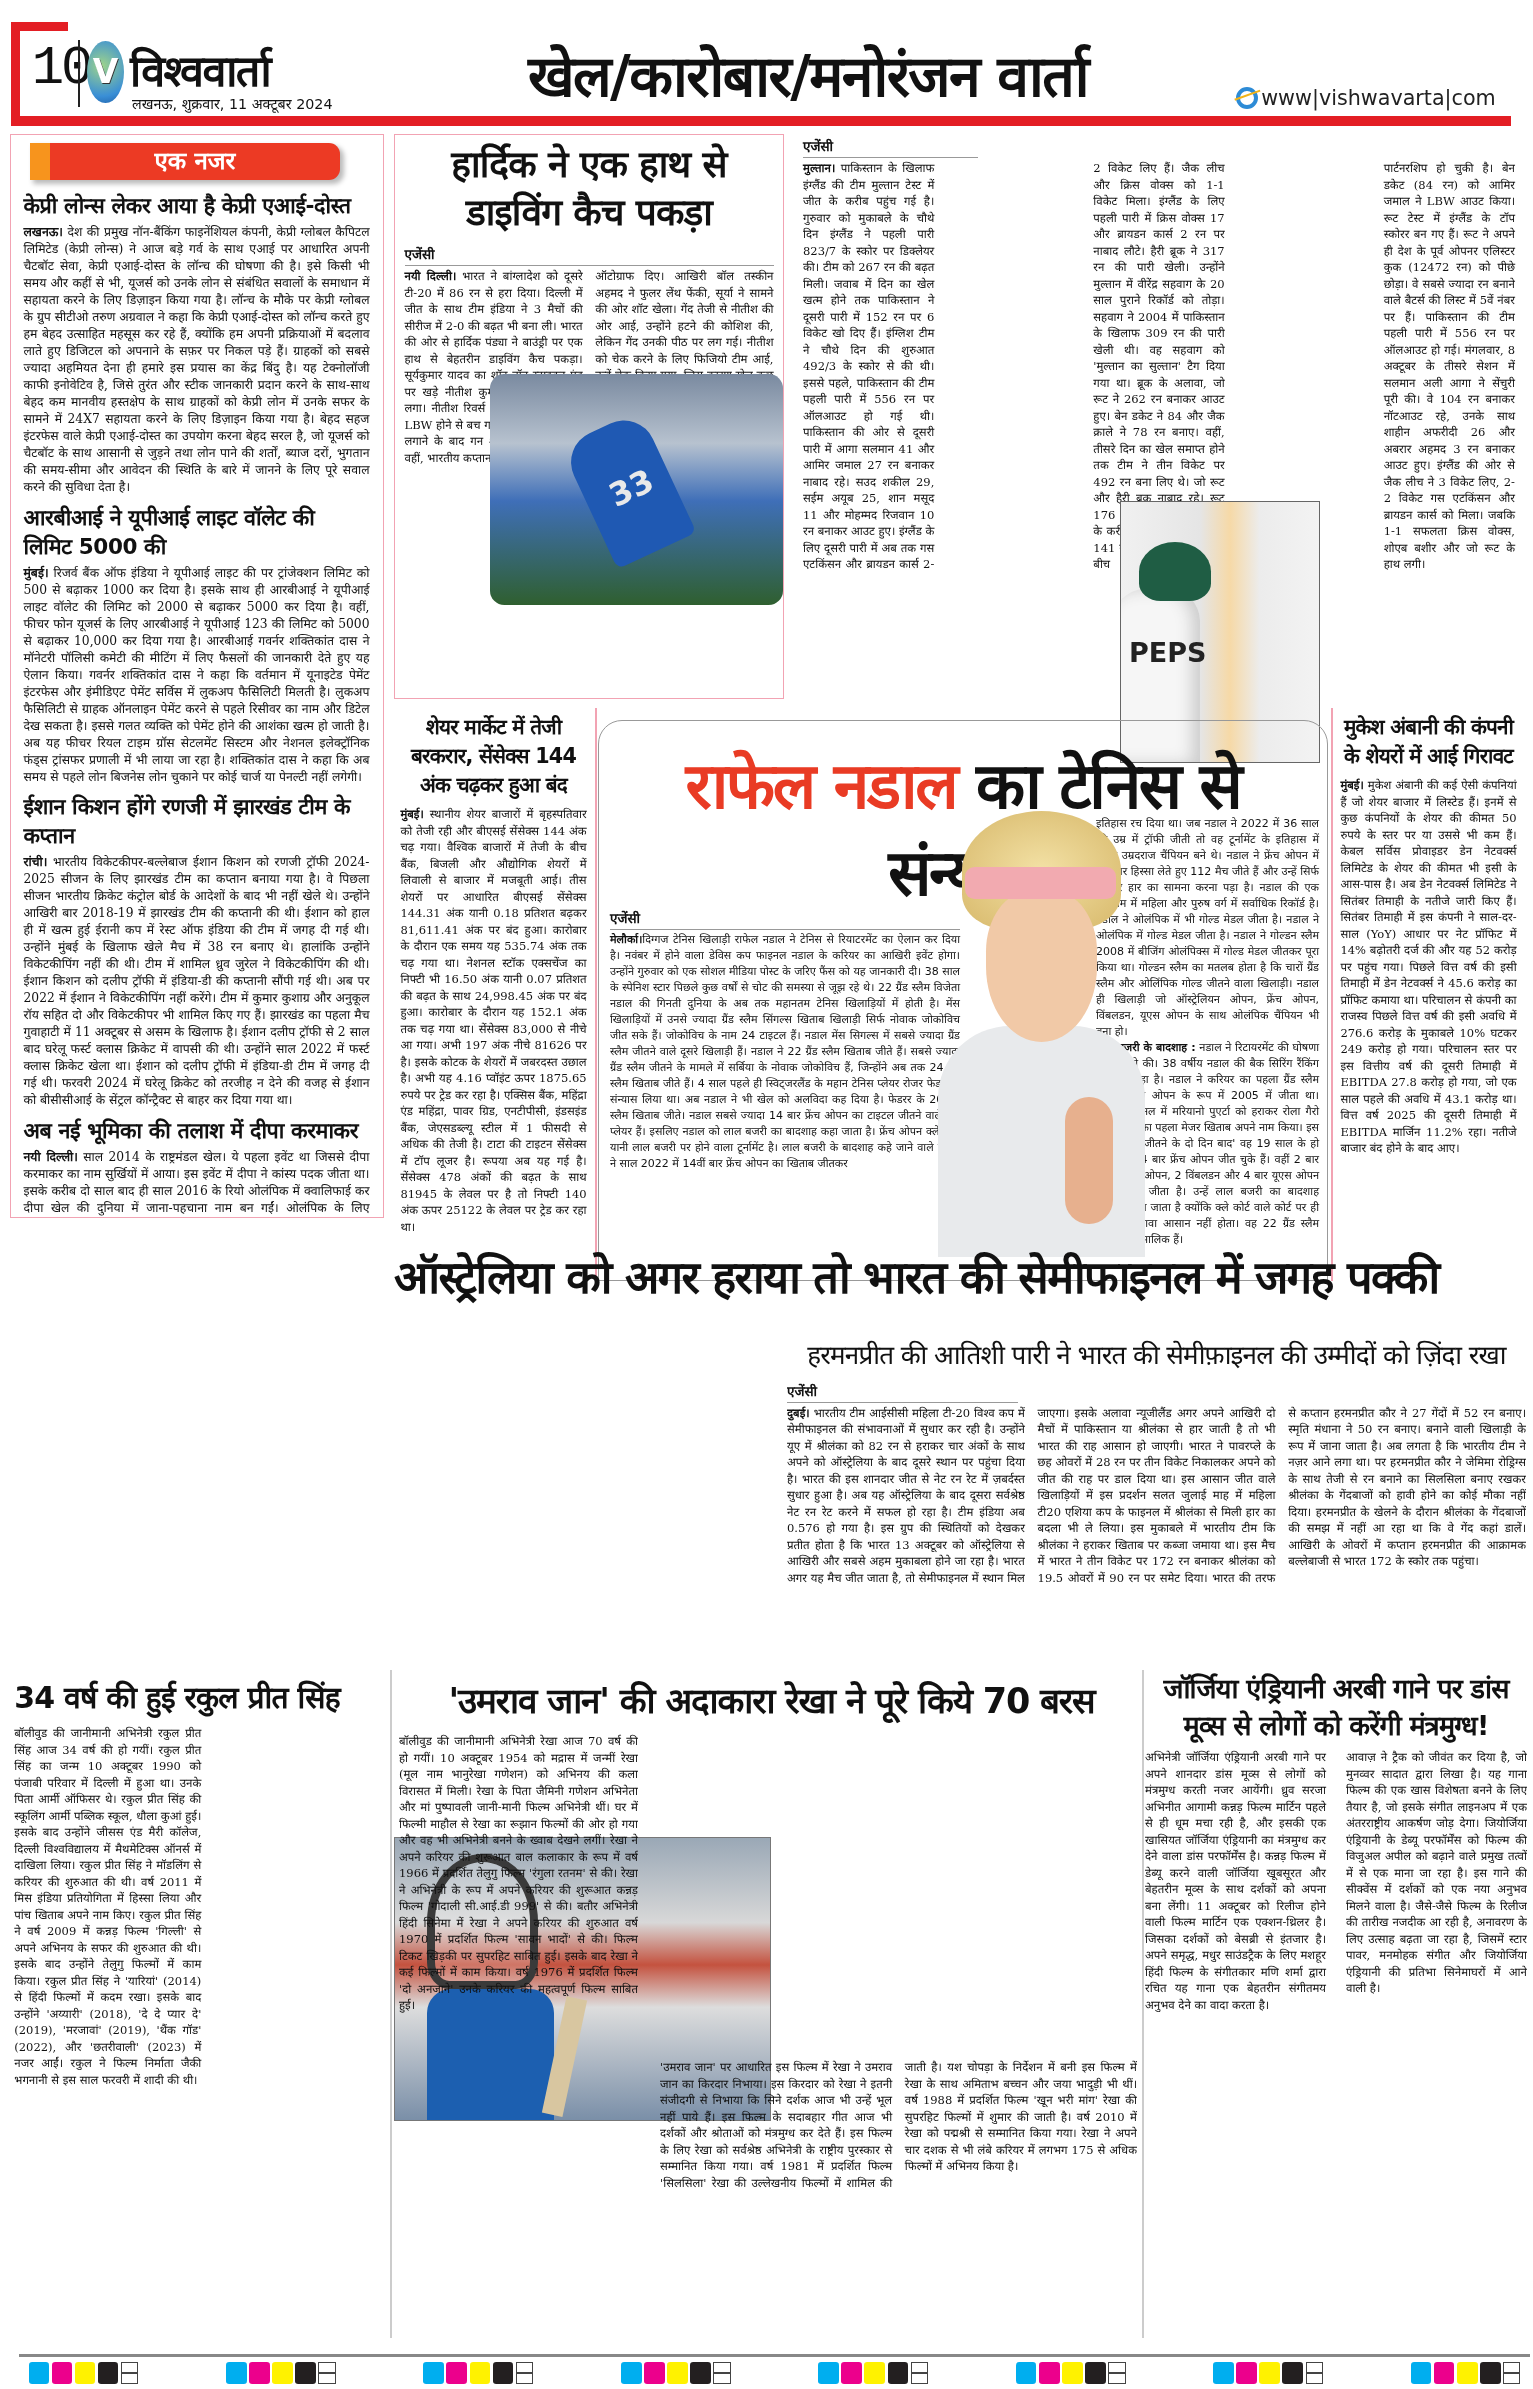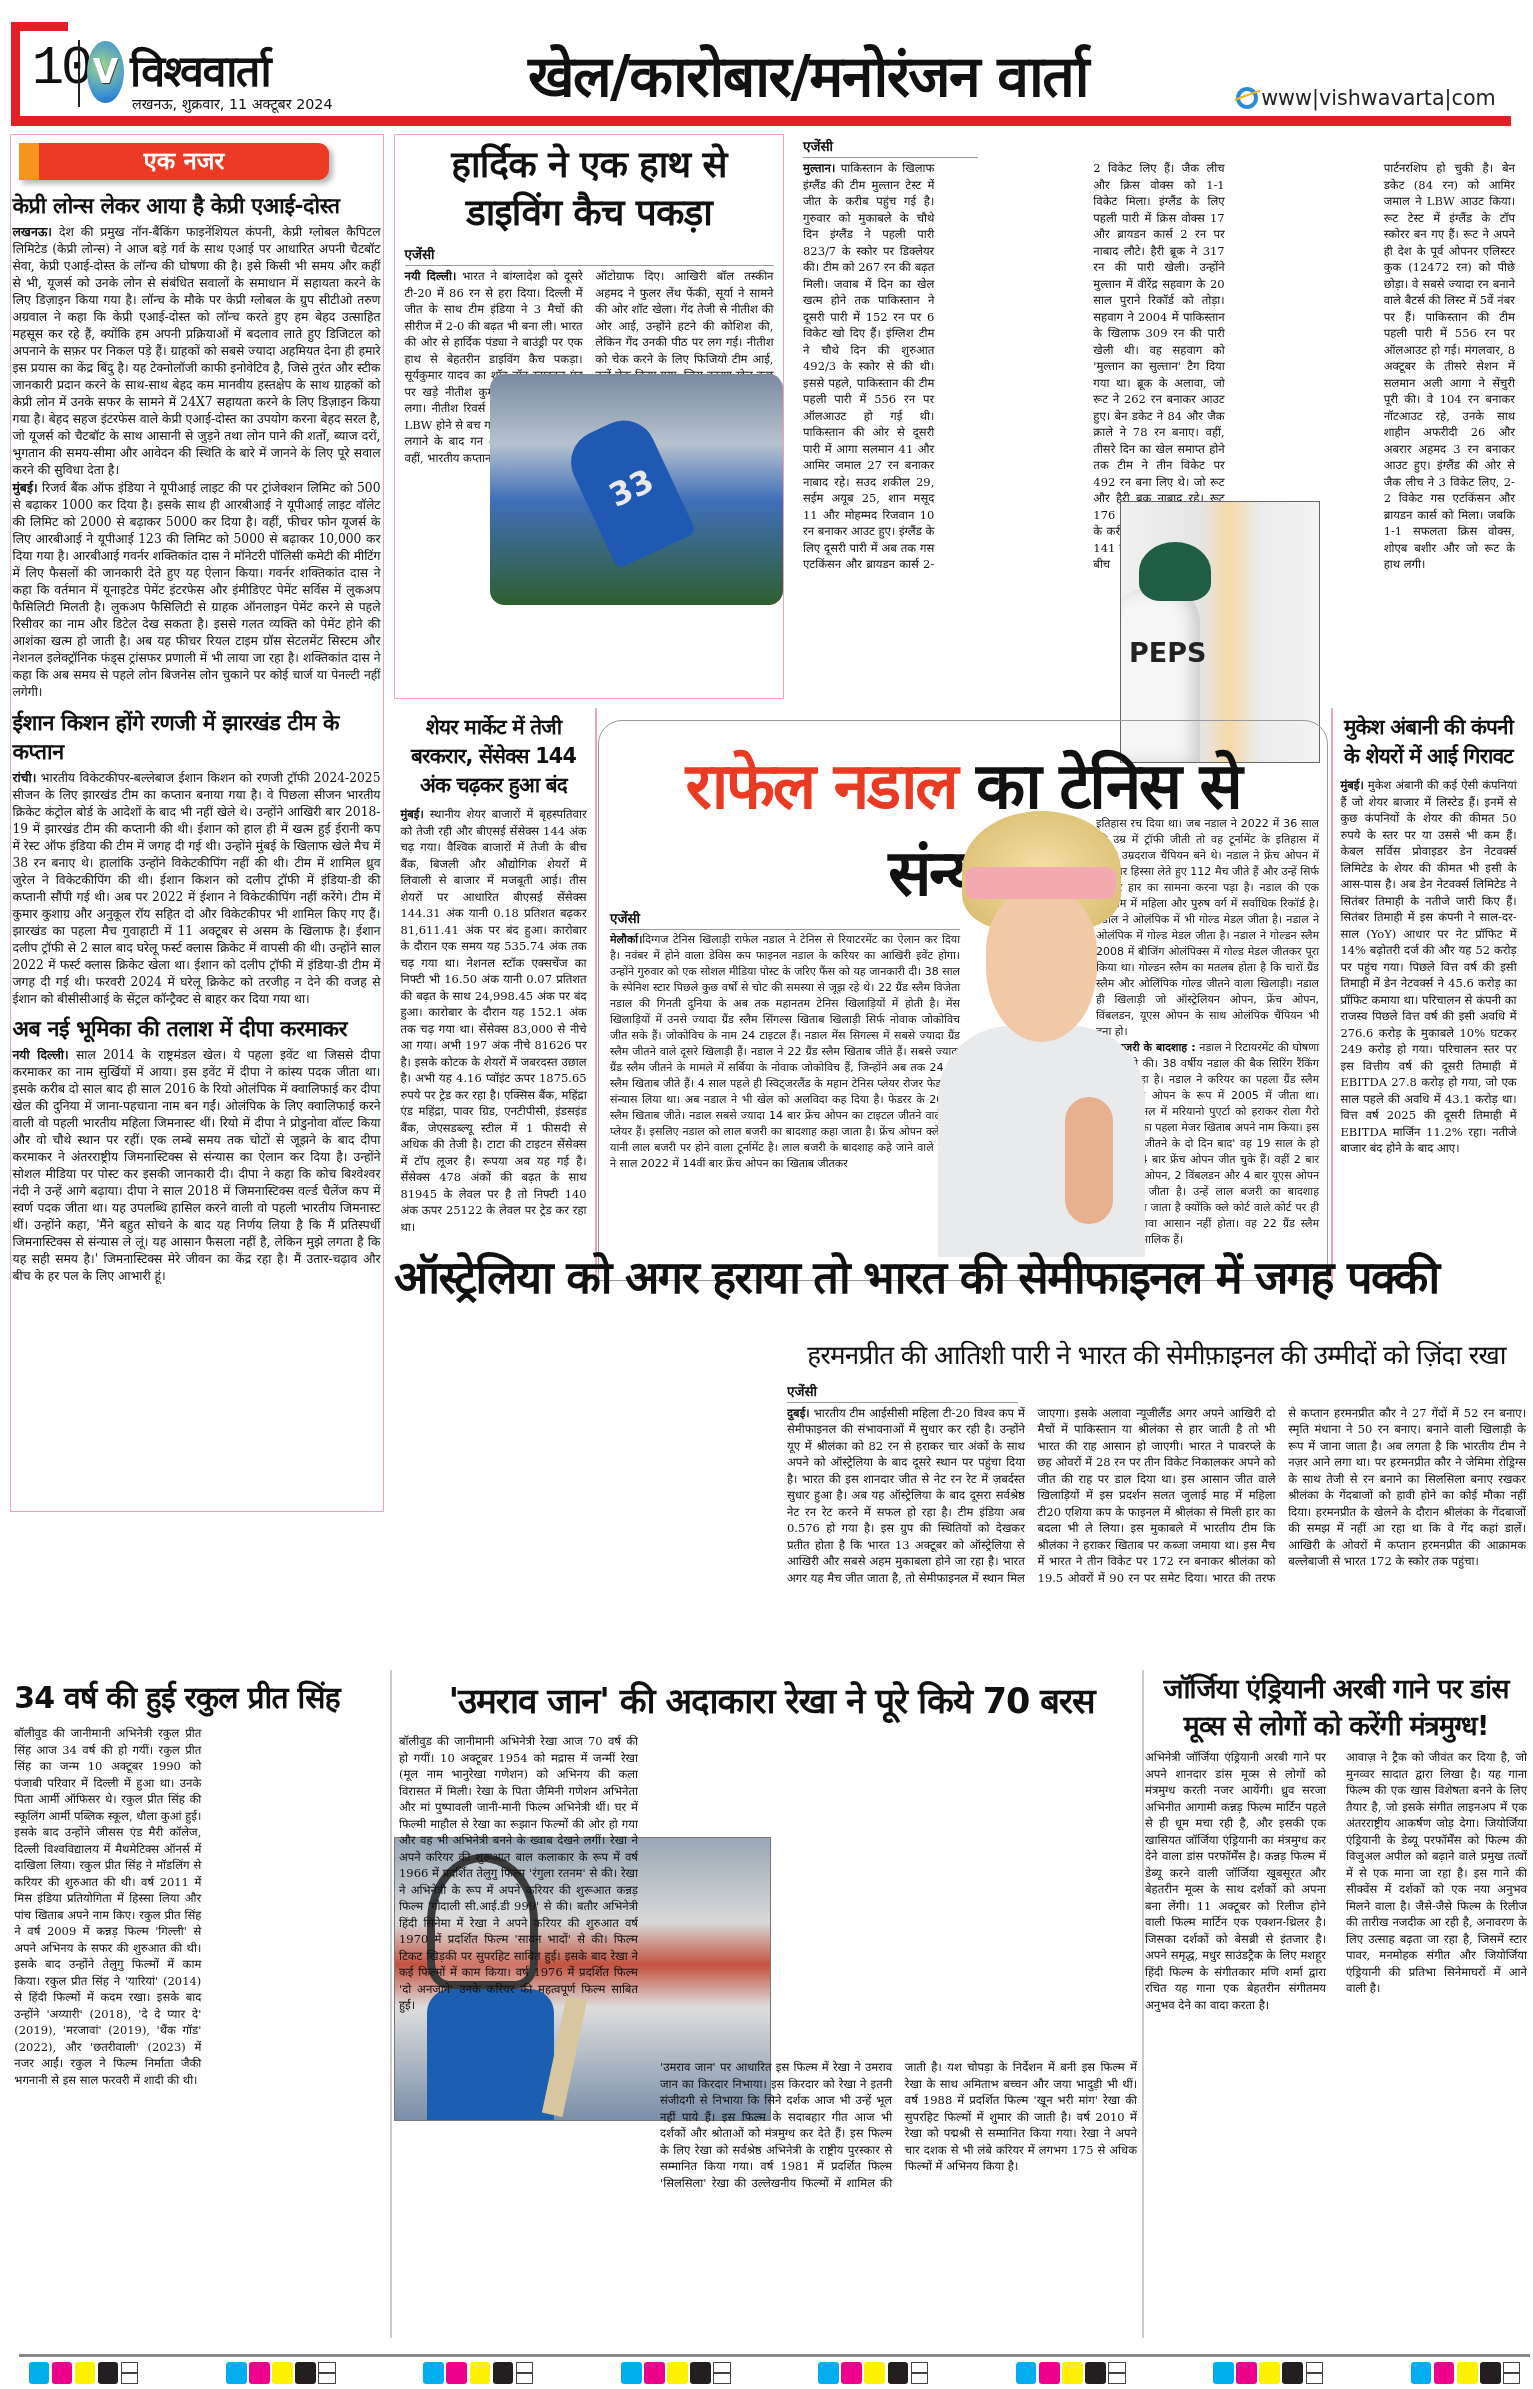--- a/index.html
+++ b/index.html
@@ -20,21 +20,21 @@
   .mh-date { position: absolute; left: 121px; top: 72px; font-size: 14.3px; }
   .mh-section { position: absolute; left: 517px; top: 12.7px; font-size: 57px; font-weight: bold; letter-spacing: -1.6px; }
   .mh-web { position: absolute; left: 1225px; top: 64px; font-size: 20.7px; color: #222; display: flex; align-items: center; gap: 3.2px; }
   .mh-web .e-icon { width: 22px; height: 22px; border-radius: 50%; border: 4px solid #2d8bd6; position: relative; }
   .mh-web .e-icon::after { content: ""; position: absolute; left: -4.8px; top: 3.2px; width: 27px; height: 6.4px; border-top: 2.4px solid #f2b316; transform: rotate(-20deg); }
 
   
   .box { border: 1.6px solid #f2a3b3; }
 
   
-  #left-col { left: 9.5px; top: 134px; width: 374px; height: 1378px; padding: 8px 2px; overflow: hidden; }
+  #left-col { left: 9.5px; top: 134px; width: 374px; height: 1084px; padding: 8px 13px; overflow: hidden; }
   .ek-nazar { height: 37px; margin: 0 0 11px 6.4px; width: 310px; background: #ec3a24; border-left: 20.7px solid #f7941d; border-radius: 0 11px 11px 0; box-shadow: 3.2px 3.2px 4.8px #bbb; color: #fff; font-weight: bold; font-size: 24px; text-align: center; line-height: 37px; }
   .lh { font-size: 21.5px; font-weight: bold; line-height: 29px; margin: 6.4px 0 3.2px; letter-spacing: -0.4px; }
   .lp { font-size: 12.3px; line-height: 17px; text-align: justify; }
   .lp b { font-weight: bold; }
 
   
   .hl { font-weight: bold; text-align: center; letter-spacing: -0.8px; }
   .agency { font-size: 13.5px; font-weight: bold; border-bottom: 1.6px solid #999; padding-bottom: 1.6px; margin-bottom: 2.4px; }
   .bt { font-size: 11.5px; line-height: 16.5px; text-align: justify; }
   .bt b { font-weight: bold; }
@@ -125,20 +125,21 @@
   </div>
 </div>
 
 <div id="left-col" class="abs box">
   <div class="ek-nazar">एक नजर</div>
   <div>
     <div class="lh">केप्री लोन्स लेकर आया है केप्री एआई-दोस्त</div>
     <p class="lp serif"><b>लखनऊ।</b> <span>देश की प्रमुख नॉन-बैंकिंग फाइनेंशियल कंपनी, केप्री ग्लोबल कैपिटल लिमिटेड (केप्री लोन्स) ने आज बड़े गर्व के साथ एआई पर आधारित अपनी चैटबॉट सेवा, केप्री एआई-दोस्त के लॉन्च की घोषणा की है। इसे किसी भी समय और कहीं से भी, यूजर्स को उनके लोन से संबंधित सवालों के समाधान में सहायता करने के लिए डिज़ाइन किया गया है। लॉन्च के मौके पर केप्री ग्लोबल के ग्रुप सीटीओ तरुण अग्रवाल ने कहा कि केप्री एआई-दोस्त को लॉन्च करते हुए हम बेहद उत्साहित महसूस कर रहे हैं, क्योंकि हम अपनी प्रक्रियाओं में बदलाव लाते हुए डिजिटल को अपनाने के सफ़र पर निकल पड़े हैं। ग्राहकों को सबसे ज्यादा अहमियत देना ही हमारे इस प्रयास का केंद्र बिंदु है। यह टेक्नोलॉजी काफी इनोवेटिव है, जिसे तुरंत और स्टीक जानकारी प्रदान करने के साथ-साथ बेहद कम मानवीय हस्तक्षेप के साथ ग्राहकों को केप्री लोन में उनके सफर के सामने में 24X7 सहायता करने के लिए डिज़ाइन किया गया है। बेहद सहज इंटरफेस वाले केप्री एआई-दोस्त का उपयोग करना बेहद सरल है, जो यूजर्स को चैटबॉट के साथ आसानी से जुड़ने तथा लोन पाने की शर्तों, ब्याज दरों, भुगतान की समय-सीमा और आवेदन की स्थिति के बारे में जानने के लिए पूरे सवाल करने की सुविधा देता है।</span></p>
   </div>
   <div>
+    <div class="lh">आरबीआई ने यूपीआई लाइट वॉलेट की लिमिट 5000 की</div>
     <p class="lp serif"><b>मुंबई।</b> <span>रिजर्व बैंक ऑफ इंडिया ने यूपीआई लाइट की पर ट्रांजेक्शन लिमिट को 500 से बढ़ाकर 1000 कर दिया है। इसके साथ ही आरबीआई ने यूपीआई लाइट वॉलेट की लिमिट को 2000 से बढ़ाकर 5000 कर दिया है। वहीं, फीचर फोन यूजर्स के लिए आरबीआई ने यूपीआई 123 की लिमिट को 5000 से बढ़ाकर 10,000 कर दिया गया है। आरबीआई गवर्नर शक्तिकांत दास ने मॉनेटरी पॉलिसी कमेटी की मीटिंग में लिए फैसलों की जानकारी देते हुए यह ऐलान किया। गवर्नर शक्तिकांत दास ने कहा कि वर्तमान में यूनाइटेड पेमेंट इंटरफेस और इंमीडिएट पेमेंट सर्विस में लुकअप फैसिलिटी मिलती है। लुकअप फैसिलिटी से ग्राहक ऑनलाइन पेमेंट करने से पहले रिसीवर का नाम और डिटेल देख सकता है। इससे गलत व्यक्ति को पेमेंट होने की आशंका खत्म हो जाती है। अब यह फीचर रियल टाइम ग्रॉस सेटलमेंट सिस्टम और नेशनल इलेक्ट्रॉनिक फंड्स ट्रांसफर प्रणाली में भी लाया जा रहा है। शक्तिकांत दास ने कहा कि अब समय से पहले लोन बिजनेस लोन चुकाने पर कोई चार्ज या पेनल्टी नहीं लगेगी।</span></p>
   </div>
   <div>
     <div class="lh">ईशान किशन होंगे रणजी में झारखंड टीम के कप्तान</div>
     <p class="lp serif"><b>रांची।</b> <span>भारतीय विकेटकीपर-बल्लेबाज ईशान किशन को रणजी ट्रॉफी 2024-2025 सीजन के लिए झारखंड टीम का कप्तान बनाया गया है। वे पिछला सीजन भारतीय क्रिकेट कंट्रोल बोर्ड के आदेशों के बाद भी नहीं खेले थे। उन्होंने आखिरी बार 2018-19 में झारखंड टीम की कप्तानी की थी। ईशान को हाल ही में खत्म हुई ईरानी कप में रेस्ट ऑफ इंडिया की टीम में जगह दी गई थी। उन्होंने मुंबई के खिलाफ खेले मैच में 38 रन बनाए थे। हालांकि उन्होंने विकेटकीपिंग नहीं की थी। टीम में शामिल ध्रुव जुरेल ने विकेटकीपिंग की थी। ईशान किशन को दलीप ट्रॉफी में इंडिया-डी की कप्तानी सौंपी गई थी। अब पर 2022 में ईशान ने विकेटकीपिंग नहीं करेंगे। टीम में कुमार कुशाग्र और अनुकूल रॉय सहित दो और विकेटकीपर भी शामिल किए गए हैं। झारखंड का पहला मैच गुवाहाटी में 11 अक्टूबर से असम के खिलाफ है। ईशान दलीप ट्रॉफी से 2 साल बाद घरेलू फर्स्ट क्लास क्रिकेट में वापसी की थी। उन्होंने साल 2022 में फर्स्ट क्लास क्रिकेट खेला था। ईशान को दलीप ट्रॉफी में इंडिया-डी टीम में जगह दी गई थी। फरवरी 2024 में घरेलू क्रिकेट को तरजीह न देने की वजह से ईशान को बीसीसीआई के सेंट्रल कॉन्ट्रैक्ट से बाहर कर दिया गया था।</span></p>
   </div>
   <div>
     <div class="lh">अब नई भूमिका की तलाश में दीपा करमाकर</div>
     <p class="lp serif"><b>नयी दिल्ली।</b> <span>साल 2014 के राष्ट्रमंडल खेल। ये पहला इवेंट था जिससे दीपा करमाकर का नाम सुर्खियों में आया। इस इवेंट में दीपा ने कांस्य पदक जीता था। इसके करीब दो साल बाद ही साल 2016 के रियो ओलंपिक में क्वालिफाई कर दीपा खेल की दुनिया में जाना-पहचाना नाम बन गईं। ओलंपिक के लिए क्वालिफाई करने वाली वो पहली भारतीय महिला जिमनास्ट थीं। रियो में दीपा ने प्रोडुनोवा वॉल्ट किया और वो चौथे स्थान पर रहीं। एक लम्बे समय तक चोटों से जूझने के बाद दीपा करमाकर ने अंतरराष्ट्रीय जिमनास्टिक्स से संन्यास का ऐलान कर दिया है। उन्होंने सोशल मीडिया पर पोस्ट कर इसकी जानकारी दी। दीपा ने कहा कि कोच बिश्वेश्वर नंदी ने उन्हें आगे बढ़ाया। दीपा ने साल 2018 में जिमनास्टिक्स वर्ल्ड चैलेंज कप में स्वर्ण पदक जीता था। यह उपलब्धि हासिल करने वाली वो पहली भारतीय जिमनास्ट थीं। उन्होंने कहा, 'मैंने बहुत सोचने के बाद यह निर्णय लिया है कि मैं प्रतिस्पर्धी जिमनास्टिक्स से संन्यास ले लूं। यह आसान फैसला नहीं है, लेकिन मुझे लगता है कि यह सही समय है।' जिमनास्टिक्स मेरे जीवन का केंद्र रहा है। मैं उतार-चढ़ाव और बीच के हर पल के लिए आभारी हूं।</span></p>
   </div>

